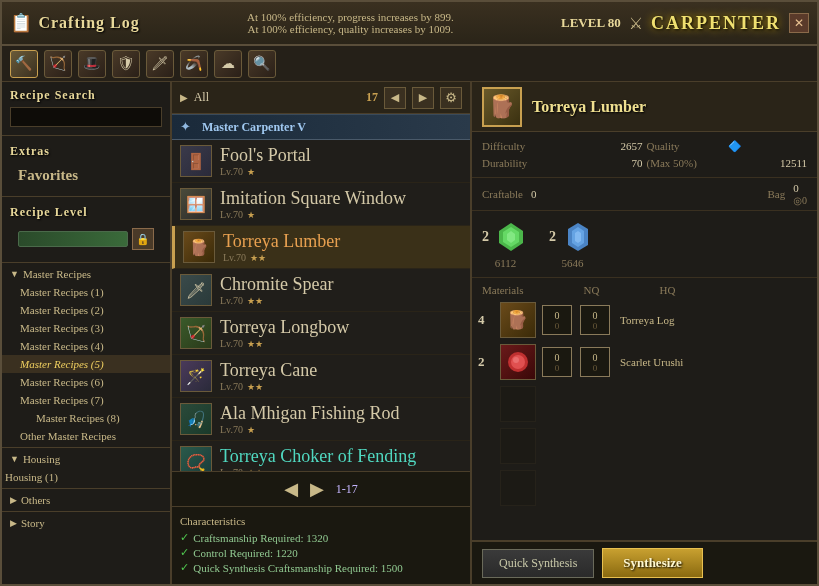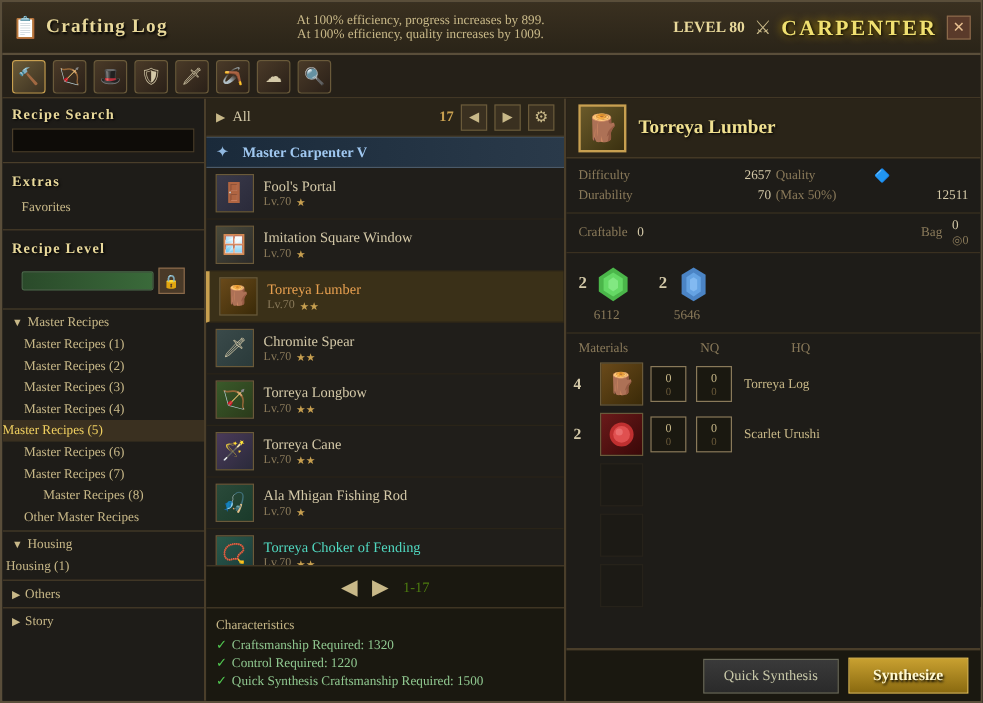--- a/index.html
+++ b/index.html
@@ -151,23 +151,24 @@
       width: 100%;
       background: #0e0c08;
       border: 1px solid #4a3e2a;
       color: #d4c9a8;
       padding: 3px 5px;
       font-size: 11px;
     }
 
     .sidebar-label {
       color: #c8b888;
-      font-size: 11px;
+      font-size: 15px;
       padding: 4px 8px;
       cursor: pointer;
+      font-weight: bold;
     }
 
     .recipe-level-bar {
       display: flex;
       align-items: center;
       gap: 4px;
       padding: 4px 8px;
     }
 
     .level-bar-fill {
@@ -322,21 +323,21 @@
       justify-content: center;
       font-size: 16px;
       flex-shrink: 0;
     }
 
     .recipe-info {
       flex: 1;
     }
 
     .recipe-name {
-      font-size: 12px;
+      font-size: 18px;
       color: #d4c9a8;
     }
 
     .recipe-name.orange {
       color: #e8a050;
     }
 
     .recipe-meta {
       font-size: 10px;
       color: #8a7a5a;
@@ -361,21 +362,21 @@
     }
 
     .page-nav {
       font-size: 18px;
       color: #c8b888;
       cursor: pointer;
     }
 
     .page-info {
       font-size: 12px;
-      color: #4d7c0f;
+      color: #c4b5fd;
     }
 
     
     .characteristics {
       background: #1a1810;
       border-top: 1px solid #4a3e2a;
       padding: 8px;
       font-size: 11px;
     }
 
@@ -603,21 +604,21 @@
       background: #1a1810;
       border: 1px solid #3a3020;
     }
 
     
     .bottom-bar {
       background: #1a1810;
       border-top: 2px solid #4a3e2a;
       display: flex;
       align-items: center;
-      justify-content: flex-end;
+      justify-content: flex-start;
       padding: 6px 10px;
       gap: 8px;
       height: 44px;
     }
 
     .btn-quick {
       background: linear-gradient(180deg, #3a3a3a, #2a2a2a);
       border: 1px solid #6a6a5a;
       color: #c8c8a8;
       padding: 6px 16px;
@@ -705,21 +706,21 @@
       <div class="separator-line"></div>
 
       <div class="sidebar-category">
         <span class="arrow">▼</span>
         <span>Master Recipes</span>
       </div>
       <div class="sidebar-category" style="padding-left:18px;">Master Recipes (1)</div>
       <div class="sidebar-category" style="padding-left:18px;">Master Recipes (2)</div>
       <div class="sidebar-category" style="padding-left:18px;">Master Recipes (3)</div>
       <div class="sidebar-category" style="padding-left:18px;">Master Recipes (4)</div>
-      <div class="sidebar-category active" style="padding-left:0;">Master Recipes (5)</div>
+      <div class="sidebar-category active" style="padding-left:18px;font-style:italic;">Master Recipes (5)</div>
       <div class="sidebar-category" style="padding-left:18px;">Master Recipes (6)</div>
       <div class="sidebar-category" style="padding-left:18px;">Master Recipes (7)</div>
       <div class="sidebar-category" style="padding-left:34px;">Master Recipes (8)</div>
       <div class="sidebar-category" style="padding-left:18px;">Other Master Recipes</div>
       <div class="separator-line"></div>
       <div class="sidebar-category">
         <span class="arrow">▼</span>
         <span>Housing</span>
       </div>
       <div class="sidebar-category" style="padding-left:3px;">Housing (1)</div>

